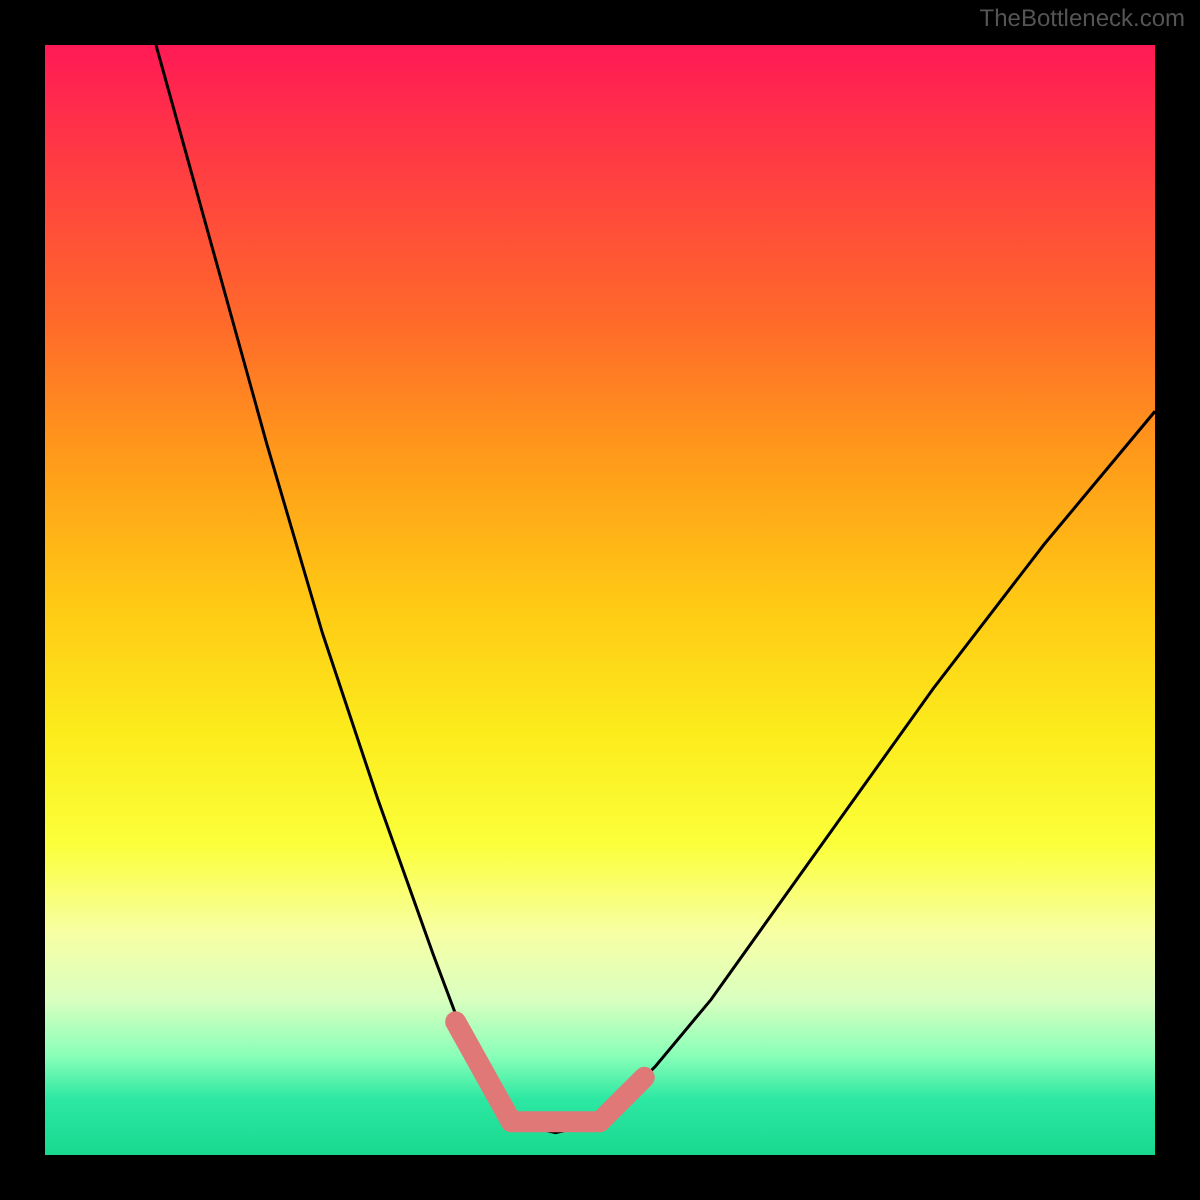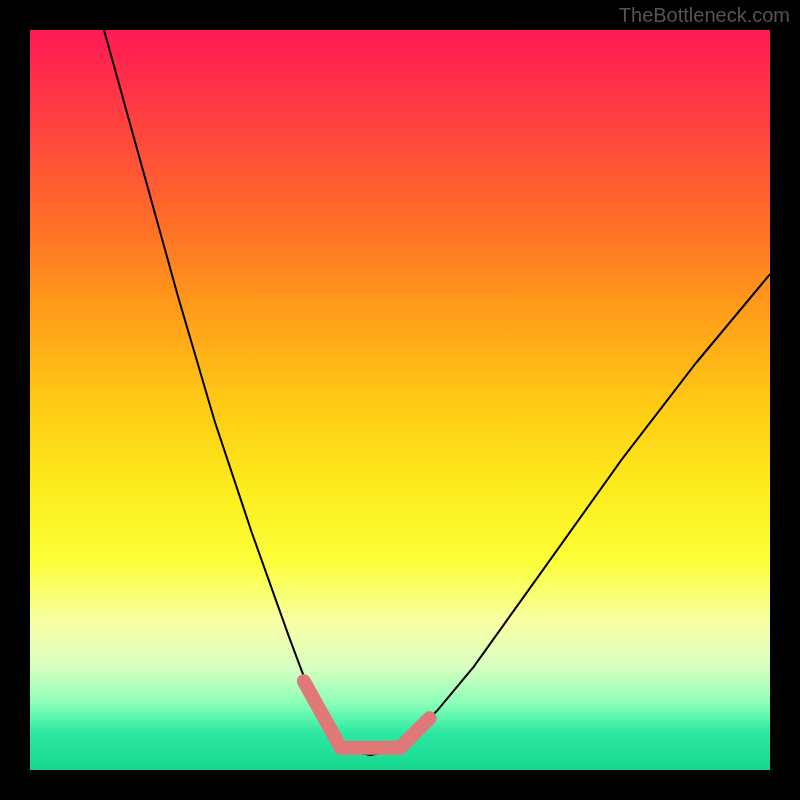--- a/index.html
+++ b/index.html
@@ -9,21 +9,21 @@
     height: 800px;
     background: #000;
     position: relative;
     font-family: Arial, sans-serif;
   }
   .watermark {
     position: absolute;
     top: 4px;
     right: 10px;
     color: #555;
-    font-size: 20px;
+    font-size: 16px;
     z-index: 10;
   }
   .plot-outer {
     position: absolute;
     left: 30px;
     top: 30px;
     width: 740px;
     height: 740px;
     background: linear-gradient(to bottom,
       #ff1a55 0%,

